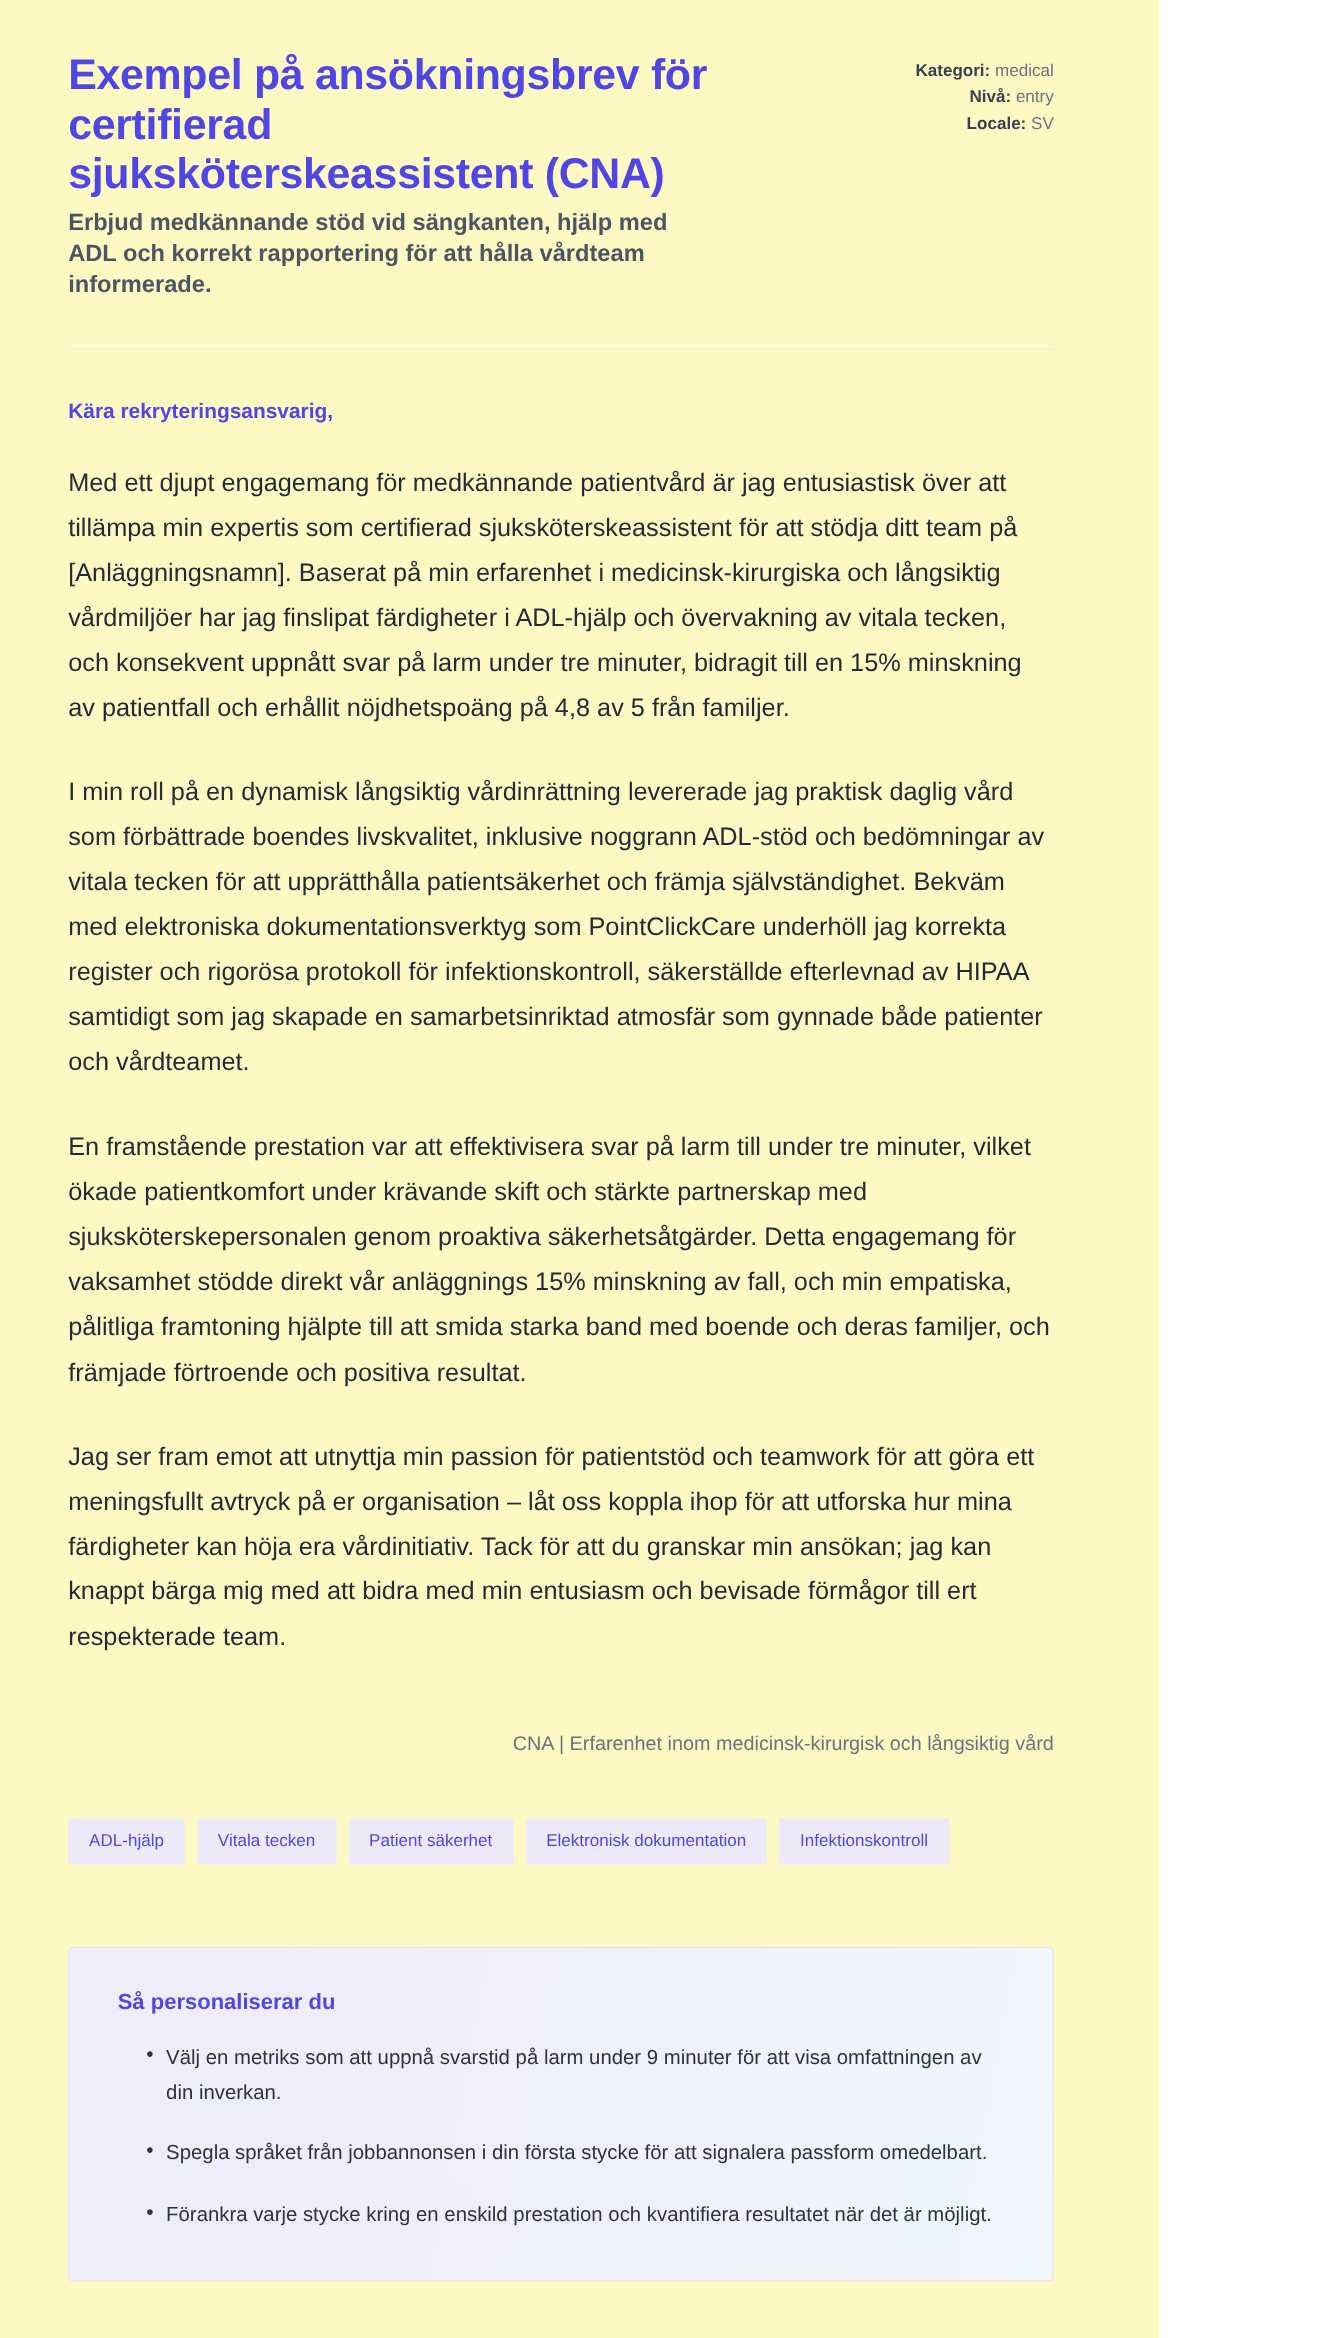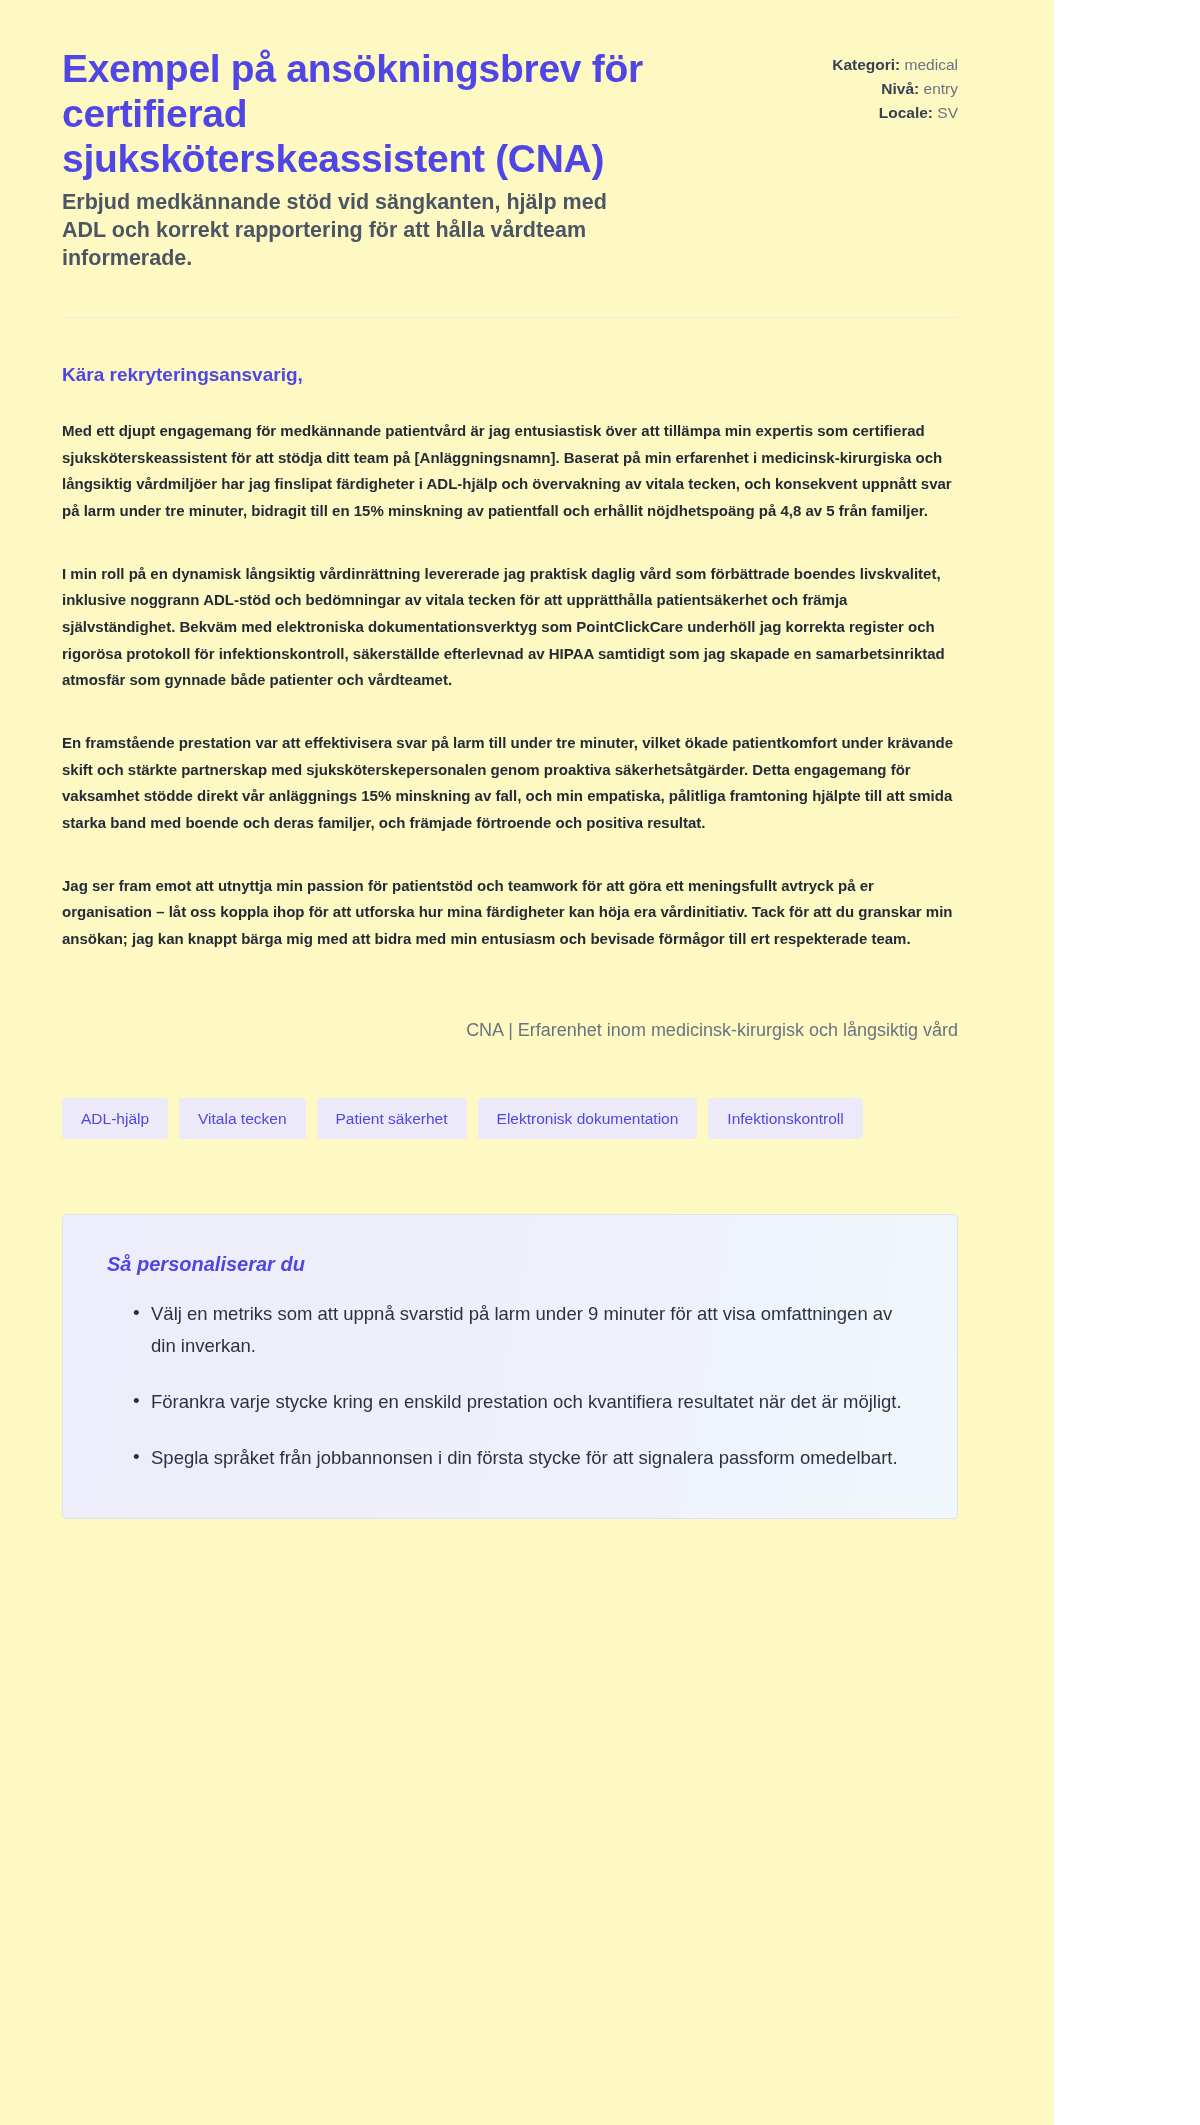--- a/index.html
+++ b/index.html
@@ -80,25 +80,24 @@
     padding-top: 46px;
   }
   .salutation {
     margin: 0 0 32px 0;
     font-size: 19px;
     font-weight: 700;
     color: #4f46e5;
   }
   .para {
     margin: 0 0 36px 0;
-    font-size: 15px;
+    font-size: 23px;
     line-height: 1.78;
     color: #242b36;
     max-width: 990px;
-    font-weight: bold;
   }
   .para:last-child { margin-bottom: 0; }
 
   
   .signature {
     margin-top: 64px;
   }
   .sig-name {
     margin: 0 0 10px 0;
     font-size: 18.5px;
@@ -136,21 +135,20 @@
     background: linear-gradient(100deg, #eeedfb 0%, #eef0fb 55%, #f0f7fc 100%);
     border: 1px solid #e0e2f2;
     border-radius: 4px;
     padding: 38px 44px 44px 44px;
   }
   .tips-title {
     margin: 0 0 22px 0;
     font-size: 20px;
     font-weight: 700;
     color: #4f46e5;
-    font-style: italic;
   }
   .tips-list {
     margin: 0;
     padding: 0 0 0 26px;
     list-style: none;
   }
   .tips-list li {
     position: relative;
     font-size: 18.5px;
     line-height: 1.72;
@@ -219,19 +217,19 @@
       <span class="tag">Vitala tecken</span>
       <span class="tag">Patient säkerhet</span>
       <span class="tag">Elektronisk dokumentation</span>
       <span class="tag">Infektionskontroll</span>
     </div>
 
     <div class="tips">
       <h2 class="tips-title">Så personaliserar du</h2>
       <ul class="tips-list">
         <li>Välj en metriks som att uppnå svarstid på larm under 9 minuter för att visa omfattningen av din inverkan.</li>
+        <li>Spegla språket från jobbannonsen i din första stycke för att signalera passform omedelbart.</li>
         <li>Förankra varje stycke kring en enskild prestation och kvantifiera resultatet när det är möjligt.</li>
-        <li>Spegla språket från jobbannonsen i din första stycke för att signalera passform omedelbart.</li>
       </ul>
     </div>
 
   </div>
 </div>
 
 </body></html>

